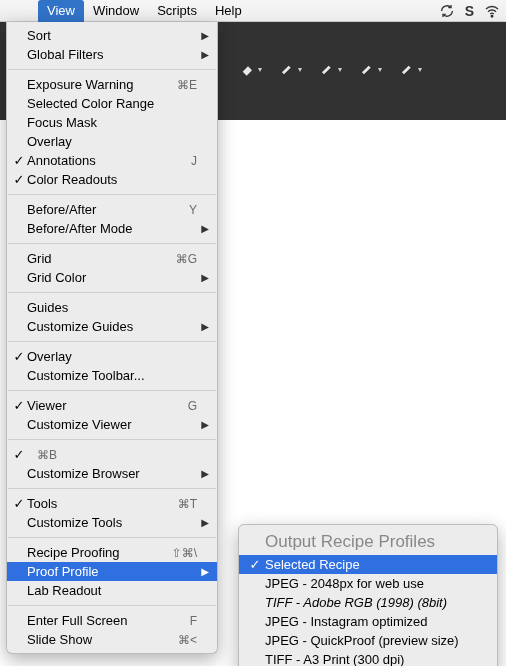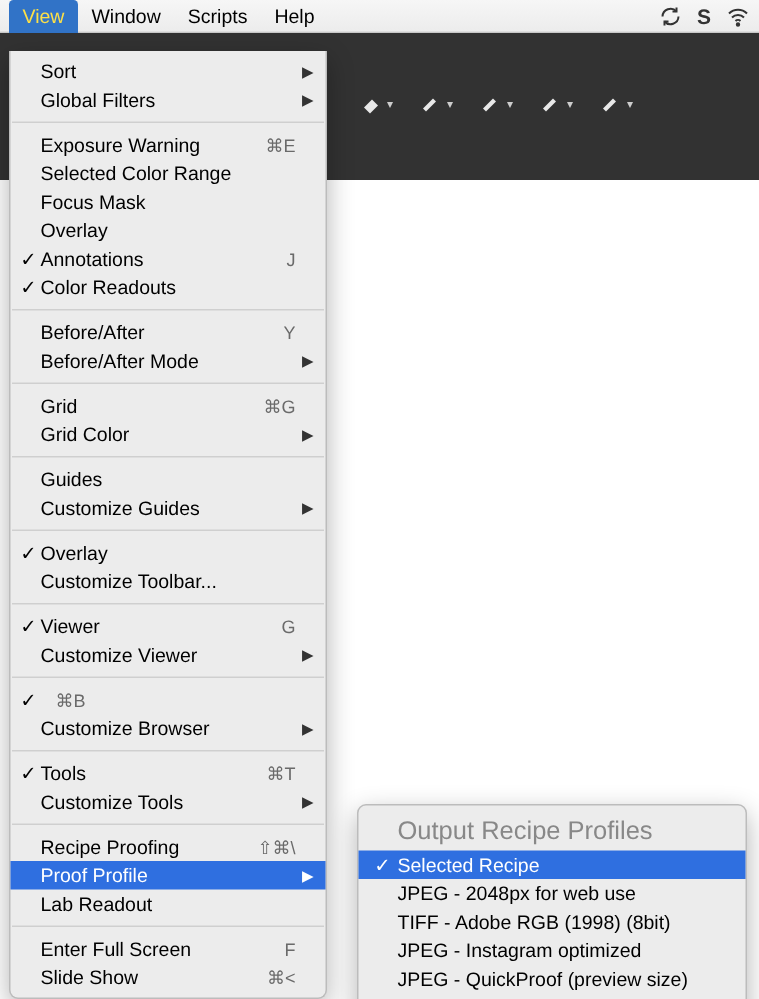--- a/index.html
+++ b/index.html
@@ -21,22 +21,23 @@
     border-bottom: 1px solid #c8c8c8;
     padding-left: 6px;
   }
   .menubar-item {
     padding: 0 9px;
     height: 22px;
     line-height: 22px;
   }
   .menubar-item.active {
     background: #3173c7;
-    color: #fde047;
+    color: #ffffff;
     border-radius: 3px 3px 0 0;
+    margin-left: 32px;
   }
   .menubar-spacer { flex: 1; }
   .menubar-icons { display: flex; align-items: center; gap: 10px; padding-right: 6px; color: #333; }
   .menubar-icons svg { width: 16px; height: 16px; display: block; }
 
   .toolbar-dark {
     position: absolute;
     top: 22px; left: 0; right: 0;
     height: 98px;
     background: #323232;
@@ -64,21 +65,20 @@
   }
 
   .menu {
     position: absolute;
     background: #ececec;
     border: 1px solid #bcbcbc;
     border-top: none;
     border-radius: 0 0 6px 6px;
     box-shadow: 0 6px 18px rgba(0,0,0,.3);
     padding: 4px 0;
-    margin-top: 12px;
   }
   .main-menu { top: 22px; left: 6px; width: 212px; }
   .menu-row {
     display: flex;
     align-items: center;
     height: 19px;
     padding: 0 20px 0 20px;
     position: relative;
     white-space: nowrap;
   }
@@ -317,21 +317,21 @@
 
 <div class="menu submenu" id="sub-menu">
     <div class="submenu-header">Output Recipe Profiles</div>
     <div class="menu-row highlight" style="padding-left: 26px;">
       <span class="menu-check" style="left: 10px;">✓</span>
       <span class="menu-label">Selected Recipe</span>
     </div>
     <div class="menu-row" style="padding-left: 26px;">
       <span class="menu-label">JPEG - 2048px for web use</span>
     </div>
-    <div class="menu-row" style="padding-left: 26px;">
+    <div class="menu-row" style="padding-left: 26px; font-style: italic;">
       <span class="menu-label">TIFF - Adobe RGB (1998) (8bit)</span>
     </div>
     <div class="menu-row" style="padding-left: 26px;">
       <span class="menu-label">JPEG - Instagram optimized</span>
     </div>
     <div class="menu-row" style="padding-left: 26px;">
       <span class="menu-label">JPEG - QuickProof (preview size)</span>
     </div>
     <div class="menu-row" style="padding-left: 26px;">
       <span class="menu-label">TIFF - A3 Print (300 dpi)</span>

